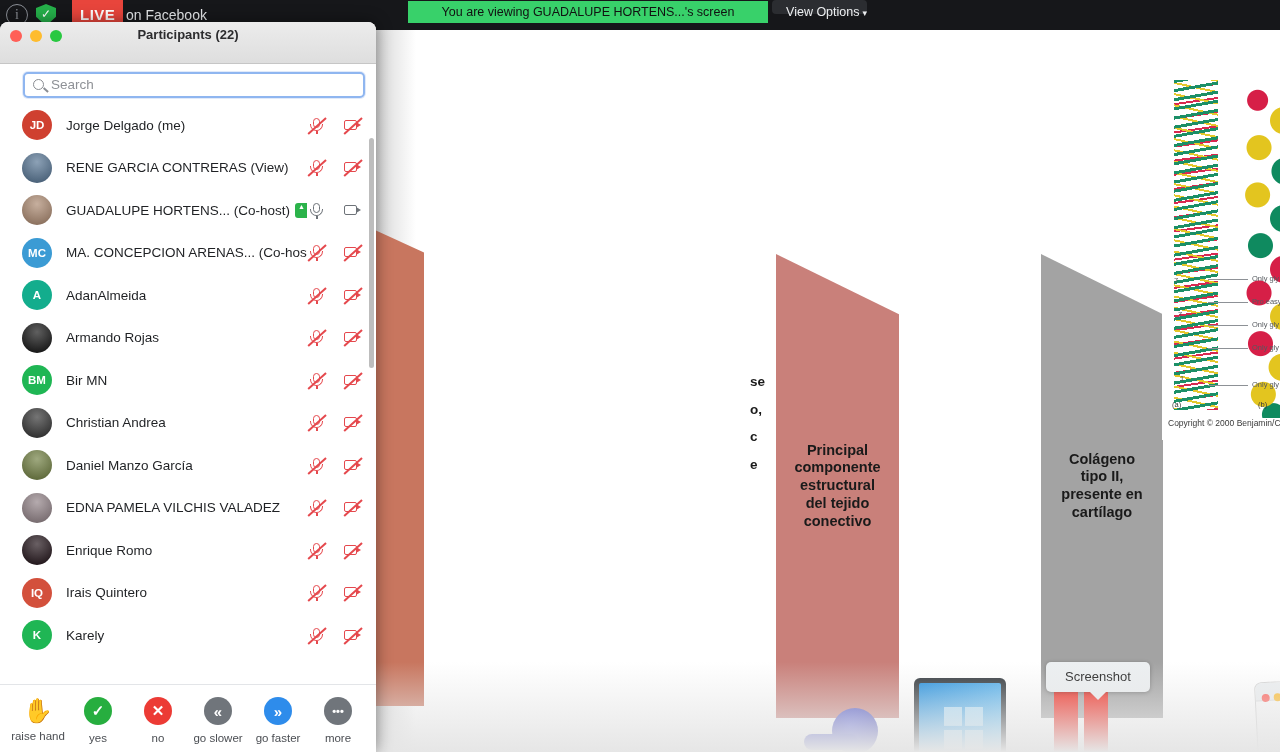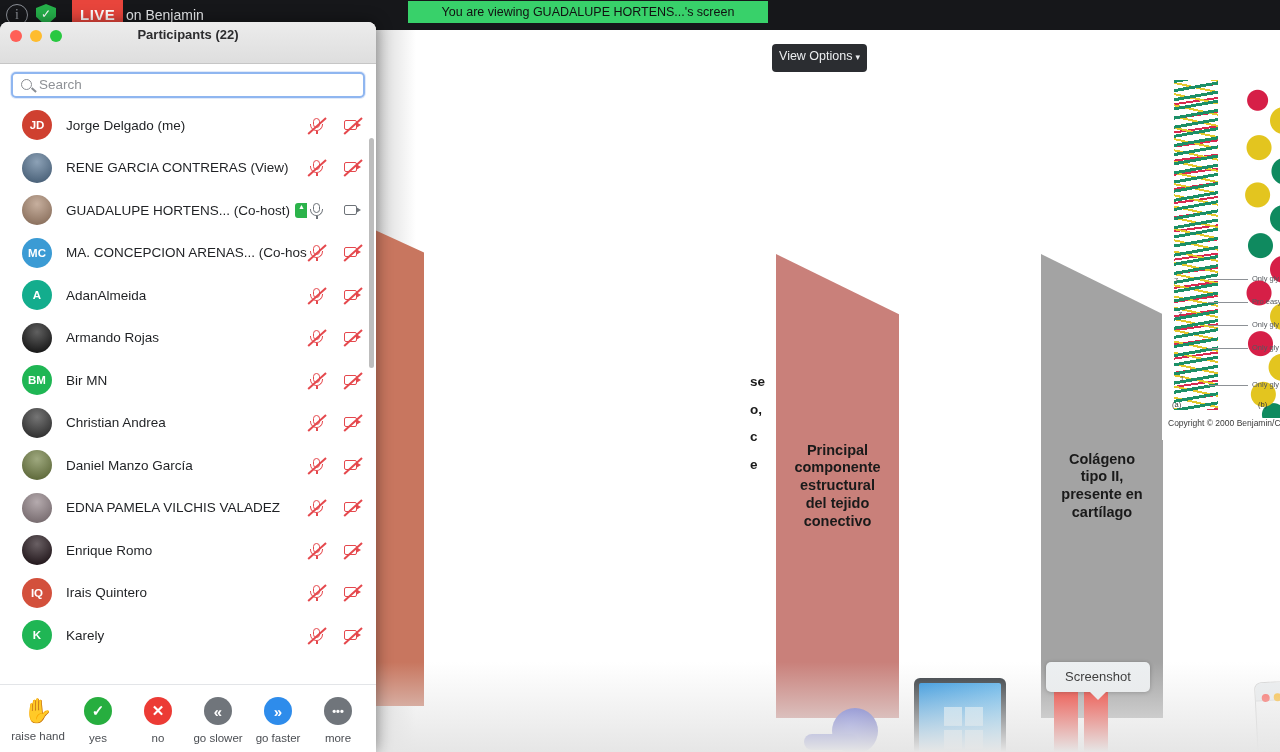--- a/index.html
+++ b/index.html
@@ -38,23 +38,23 @@
   }
 
   
   #viewing-banner{
     position:absolute; left:408px; top:1px; width:360px; height:22px;
     background:#38d16a; border-radius:0;
     color:#111; font-size:12.5px; text-align:center; line-height:22px;
     white-space:nowrap; overflow:hidden;
   }
   #view-options{
-    position:absolute; left:772px; top:0px; width:95px; height:28px;
+    position:absolute; left:772px; top:0px; width:95px; height:14px;
     background:#2b2d31; border-radius:4px;
-    color:#eceef0; font-size:12.5px; text-align:center; line-height:24px;margin-top:44px;
+    color:#eceef0; font-size:12.5px; text-align:right; line-height:24px;
   }
   #view-options .chev{ font-size:9px; margin-left:3px; }
 
   
   #shared-screen{
     position:absolute; left:376px; top:30px; width:904px; height:722px;
     background:#ffffff; overflow:hidden;
   }
   
   #shared-screen:before{
@@ -237,21 +237,21 @@
     text-align:center; font-size:13px; color:#2c2c2e; line-height:26px;
     font-weight:600;
   }
   .traffic{
     position:absolute; top:8px; width:12px; height:12px; border-radius:50%;
   }
   .t-red{ left:10px; background:#ff5f57; }
   .t-yellow{ left:30px; background:#febc2e; }
   .t-green{ left:50px; background:#28c840; }
 
-  #search-wrap{ padding:8px 11px 6px; }
+  #search-wrap{ padding:8px 11px 6px;margin-left:12px; }
   #search-box{
     position:relative; height:26px; border:2px solid #8fb6f0;
     border-radius:5px; background:#fff;
     box-shadow:0 0 0 1px rgba(120,160,230,.22);
   }
   #search-icon{
     position:absolute; left:8px; top:5px; width:11px; height:11px;
     border:1.6px solid #8a8d92; border-radius:50%;
   }
   #search-icon:after{
@@ -417,21 +417,21 @@
     <span style="left:508px">2938</span>
   </div>
 
   <div id="screenshot-tooltip">Screenshot</div>
 </div>
 
 <div id="zoom-topbar">
   <div class="tb-icon info-circle">i</div>
   <div class="tb-icon shield">✓</div>
   <div class="live-badge">LIVE</div>
-  <div class="live-on">on Benjamin</div>
+  <div class="live-on">on Facebook</div>
 </div>
 
 <div id="viewing-banner">You are viewing GUADALUPE HORTENS...'s screen</div>
 <div id="view-options">
   <span>View Options</span><span class="chev">▾</span>
 </div>
 
 <div id="participants-window">
 
   <div id="pw-titlebar">

